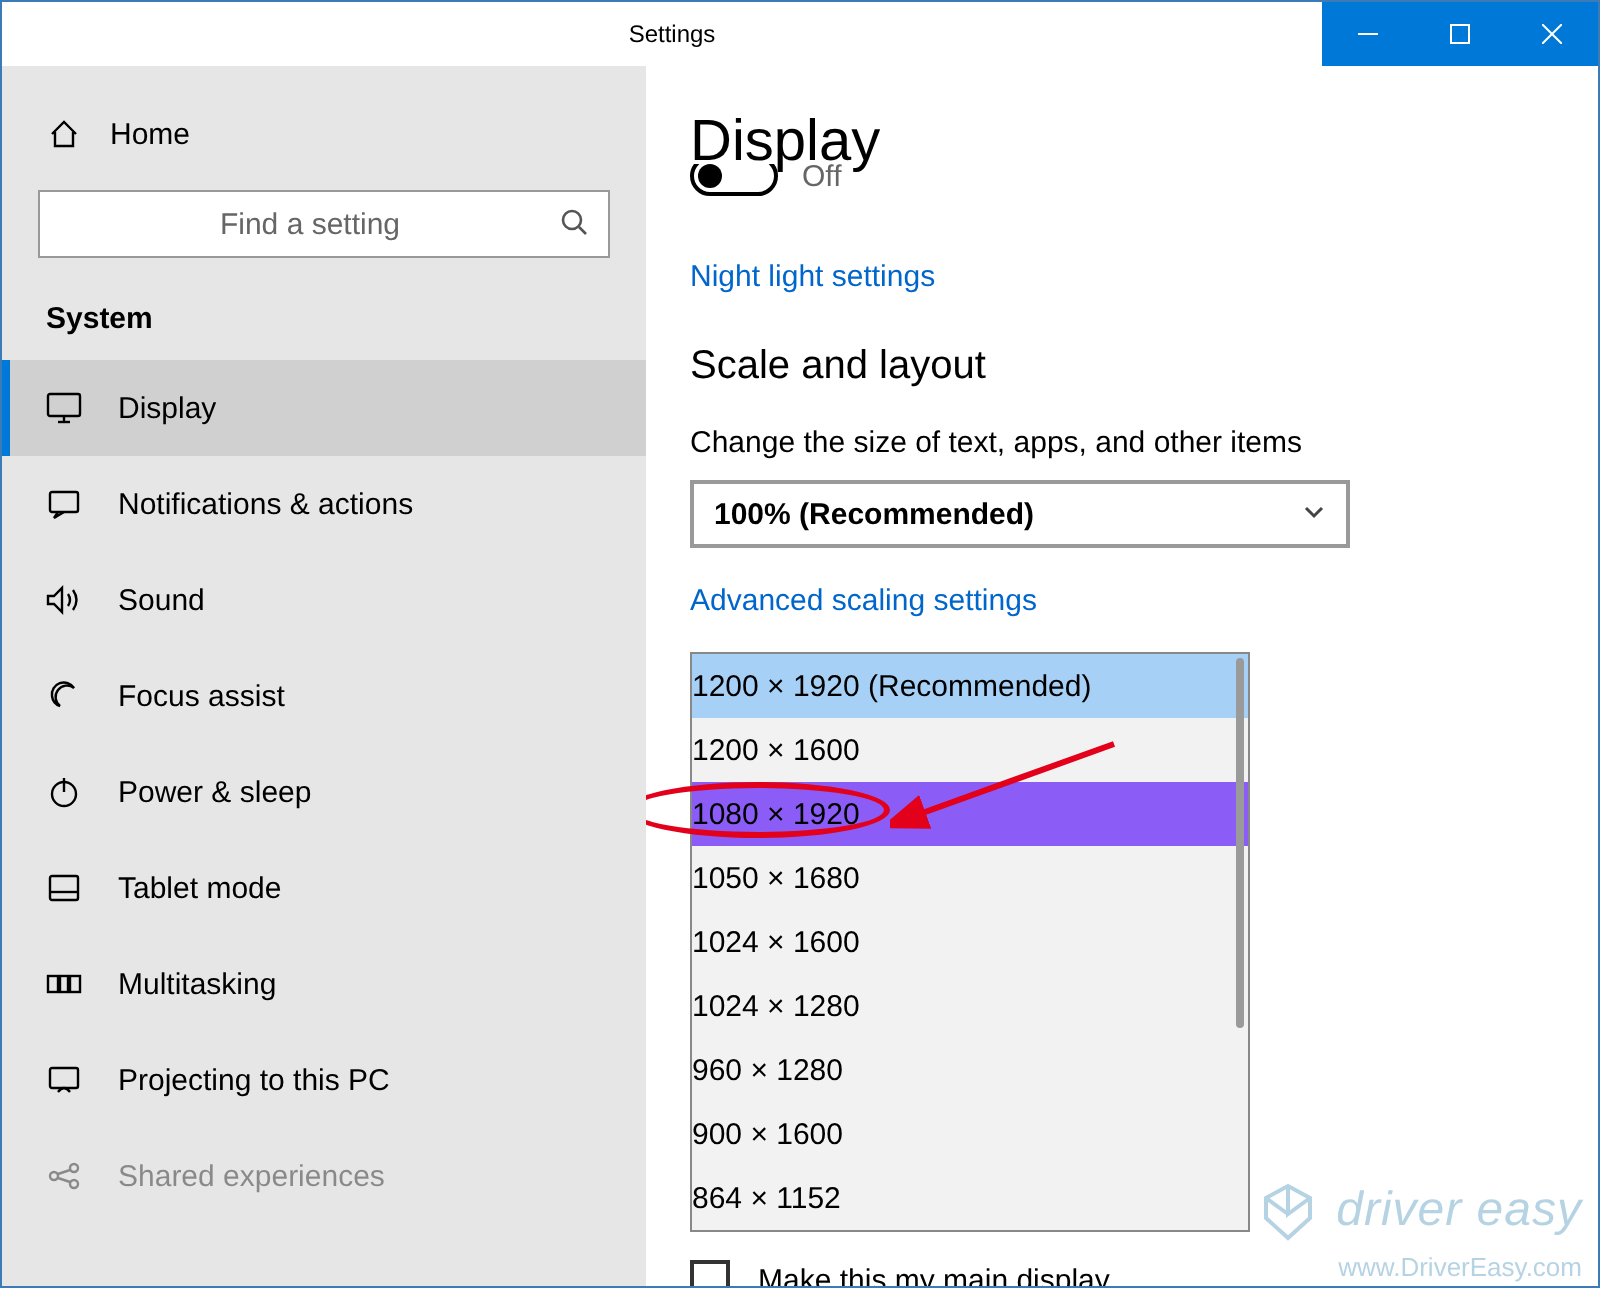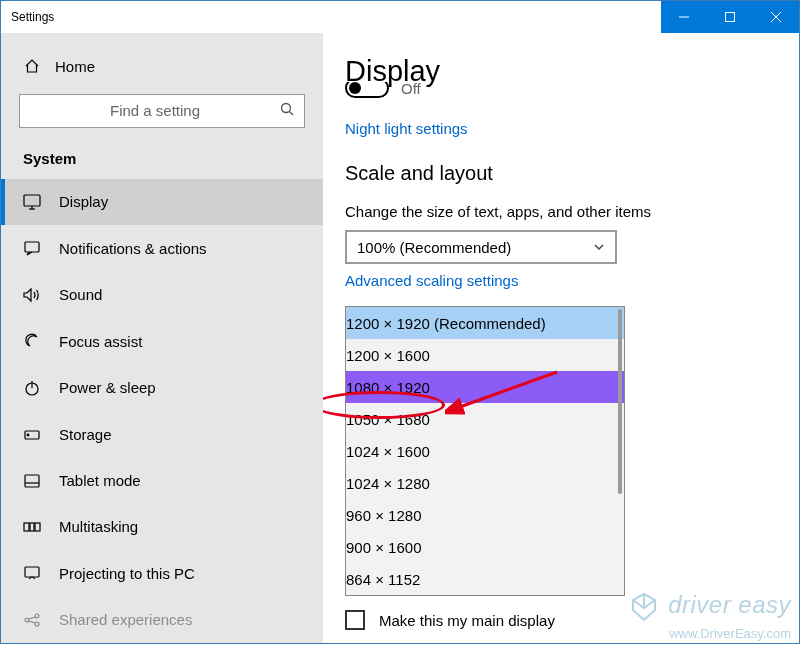--- a/index.html
+++ b/index.html
@@ -1,21 +1,21 @@
 <!DOCTYPE html>
 <html><head>
 <meta charset="utf-8">
 <style>
   * { box-sizing: border-box; margin: 0; padding: 0; font-family: "Segoe UI", -apple-system, sans-serif; }
   html, body { width: 802px; height: 646px; overflow: hidden; }
   .window { width: 800px; height: 644px; border: 1px solid #3a7bb8; background: #fff; position: relative; }
 
   
   .titlebar { height: 32px; background: #fff; display: flex; align-items: center; }
-  .titlebar-title { font-size: 12px; color: #000; padding-left: 10px; flex: 1; }
+  .titlebar-title { font-size: 12px; color: #000; padding-left: 10px; flex: 1; text-align: center; }
   .winctrl { width: 46px; height: 32px; display: flex; align-items: center; justify-content: center; }
   .winctrl.blue { background: #0078d7; }
   .winctrl svg { display: block; }
 
   
   .body { display: flex; height: calc(100% - 32px); }
   .sidebar { width: 322px; background: #e6e6e6; display: flex; flex-direction: column; padding-top: 14px; overflow: hidden; }
   .content { flex: 1; background: #fff; padding: 10px 22px 0 22px; position: relative; overflow: hidden; }
 
   
@@ -47,21 +47,21 @@
   .toggle { width: 44px; height: 20px; border: 2px solid #000; border-radius: 10px; position: relative; }
   .toggle-knob { width: 12px; height: 12px; background: #000; border-radius: 50%; position: absolute; top: 2px; left: 2px; }
   .toggle-label { font-size: 15px; color: #666; }
   .clip-toggle { height: 22px; overflow: hidden; margin-top: -14px; }
   .clip-toggle .toggle-row { transform: translateY(-8px); }
 
   .link { font-size: 15px; color: #0066cc; cursor: pointer; display: inline-block; }
   .section-title { font-size: 20px; font-weight: 400; color: #000; margin-top: 24px; margin-bottom: 18px; }
   .control-label { font-size: 15px; color: #000; margin-bottom: 10px; }
 
-  .dropdown { width: 272px; height: 34px; border: 2px solid #999; display: flex; align-items: center; padding: 0 10px; font-size: 15px; cursor: pointer; margin-bottom: 8px; }
+  .dropdown { width: 330px; height: 34px; border: 2px solid #999; display: flex; align-items: center; padding: 0 10px; font-size: 15px; cursor: pointer; margin-bottom: 18px; font-weight: bold; }
   .dropdown-text { flex: 1; }
   .chevron { color: #444; }
 
   
   .dropdown-list { width: 280px; border: 1px solid #888; background: #f2f2f2; position: relative; }
   .dropdown-list .option { height: 32px; display: flex; align-items: center; padding-left: 0; font-size: 15px; cursor: pointer; }
   .dropdown-list .option.highlight { background: #a6d0f5; }
   .dropdown-list .option.hover { background: #8b5cf6; }
   .dropdown-list .scrollbar { position: absolute; right: 2px; top: 2px; bottom: 2px; width: 4px; background: transparent; }
   .dropdown-list .scrollbar-thumb { position: absolute; right: 0; top: 0; width: 4px; height: 65%; background: #9a9a9a; border-radius: 2px; }
@@ -173,29 +173,20 @@
           <svg width="18" height="16" viewBox="0 0 18 16" fill="none" stroke="#000" stroke-width="1.2">
               <circle cx="9" cy="9" r="6"></circle>
               <line x1="9" y1="1" x2="9" y2="8"></line>
             </svg>
         </span>
         <span class="label">Power &amp; sleep</span>
       </div>
       <div class="side-item">
         <span class="icon">
           <svg width="18" height="16" viewBox="0 0 18 16" fill="none" stroke="#000" stroke-width="1.2">
-              <rect x="2" y="5" width="14" height="8" rx="1"></rect>
-              <circle cx="5" cy="9" r="0.8" fill="#000"></circle>
-            </svg>
-        </span>
-        <span class="label">Storage</span>
-      </div>
-      <div class="side-item">
-        <span class="icon">
-          <svg width="18" height="16" viewBox="0 0 18 16" fill="none" stroke="#000" stroke-width="1.2">
               <rect x="2" y="2" width="14" height="12" rx="1"></rect>
               <line x1="2" y1="10" x2="16" y2="10"></line>
             </svg>
         </span>
         <span class="label">Tablet mode</span>
       </div>
       <div class="side-item">
         <span class="icon">
           <svg width="18" height="16" viewBox="0 0 18 16" fill="none" stroke="#000" stroke-width="1.2">
               <rect x="1" y="4" width="5" height="8"></rect>
@@ -233,21 +224,21 @@
 
       <div class="clip-toggle">
         <div class="toggle-row">
           <div class="toggle">
             <div class="toggle-knob"></div>
           </div>
           <span class="toggle-label">Off</span>
         </div>
       </div>
 
-      <div style="margin-top:16px;">
+      <div style="margin-top:26px;">
         <span class="link">Night light settings</span>
       </div>
 
       <div class="section-title">Scale and layout</div>
       <div class="control-label">Change the size of text, apps, and other items</div>
 
       <div class="dropdown">
         <span class="dropdown-text">100% (Recommended)</span>
         <span class="chevron">
           <svg width="12" height="12" viewBox="0 0 12 12" fill="none" stroke="#444" stroke-width="1.5">

